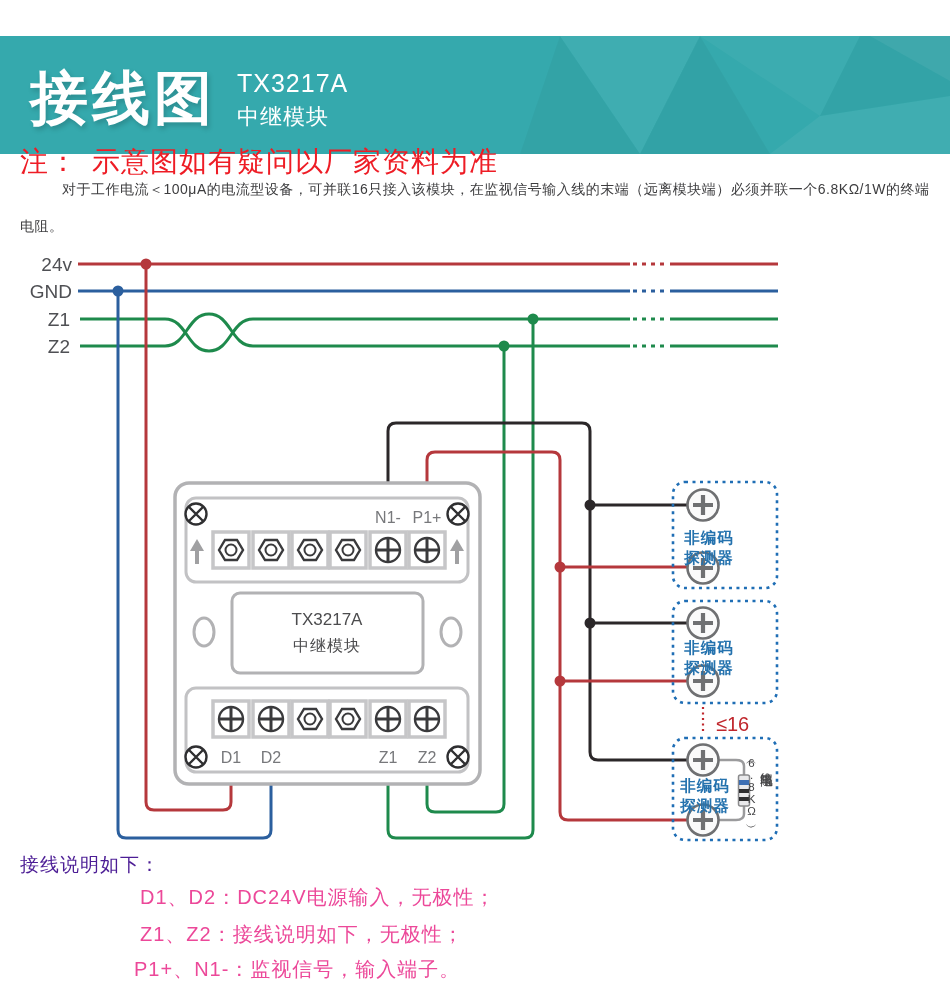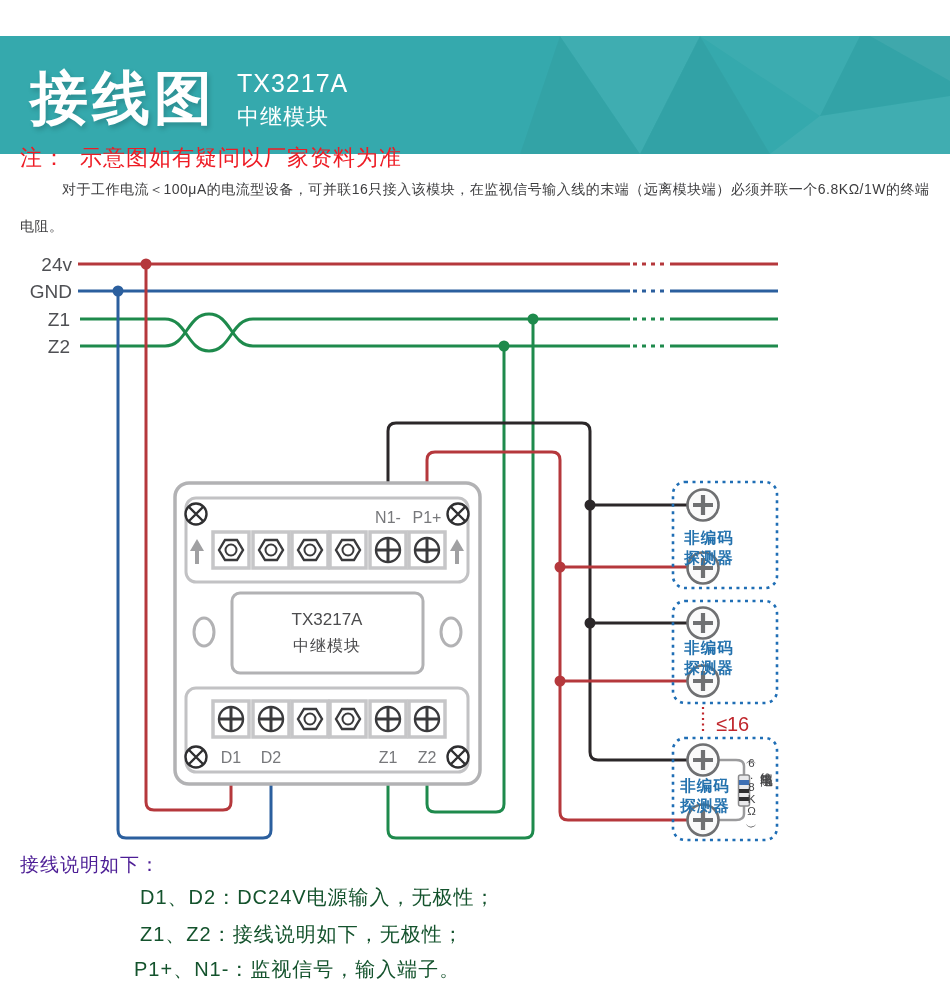--- a/index.html
+++ b/index.html
@@ -6,30 +6,30 @@
   #page{position:relative;width:950px;height:992px;background:#fff;overflow:hidden;
         font-family:"Liberation Sans","DejaVu Sans",sans-serif;}
   
   .header{position:absolute;left:0;top:0;width:950px;height:118px;margin-top:36px;}
   .header svg{position:absolute;left:0;top:0;}
   .header-title{position:absolute;left:30px;top:24px;font-size:58px;font-weight:bold;color:#fff;
                 letter-spacing:4px;text-shadow:2px 3px 5px rgba(0,0,0,0.18);}
   .header-model{position:absolute;left:237px;top:33px;font-size:25px;color:#fff;letter-spacing:1px;}
   .header-sub{position:absolute;left:237px;top:66px;font-size:22px;color:#fff;letter-spacing:1px;}
   
-  .note-line{position:absolute;left:20px;top:143px;font-size:22px;color:#ee1c25;letter-spacing:1px;}
+  .note-line{position:absolute;left:20px;top:143px;font-size:28px;color:#ee1c25;letter-spacing:1px;}
   .note-line .pfx{margin-right:14px;}
   .description{position:absolute;left:20px;top:171px;width:916px;font-size:14px;line-height:37px;
                color:#3d3d3f;text-indent:42px;letter-spacing:0.5px;}
   
   .vtext{position:absolute;writing-mode:vertical-rl;text-orientation:upright;color:#454547;
          letter-spacing:0px;line-height:1;}
   
   .notes-title{position:absolute;left:20px;top:852px;font-size:19px;color:#4c1d95;letter-spacing:1px;}
-  .note-item{position:absolute;font-size:20px;color:#14532d;letter-spacing:1px;}
+  .note-item{position:absolute;font-size:20px;color:#ec4899;letter-spacing:1px;}
 </style>
 </head>
 <body>
 
 <div id="page">
 
   <div class="header" style="background:#35a9ad;">
     <svg width="950" height="118">
       <polygon points="520,118 560,0 640,118" fill="rgba(0,0,0,0.035)"></polygon>
       <polygon points="560,0 700,0 640,118" fill="rgba(255,255,255,0.05)"></polygon>

